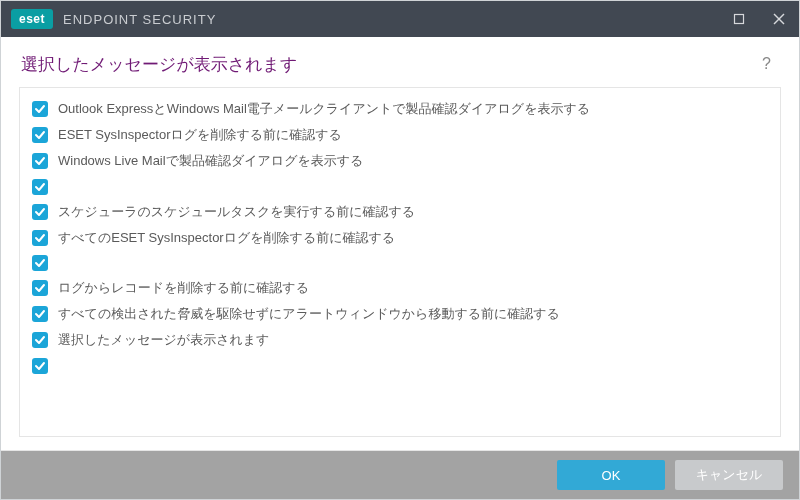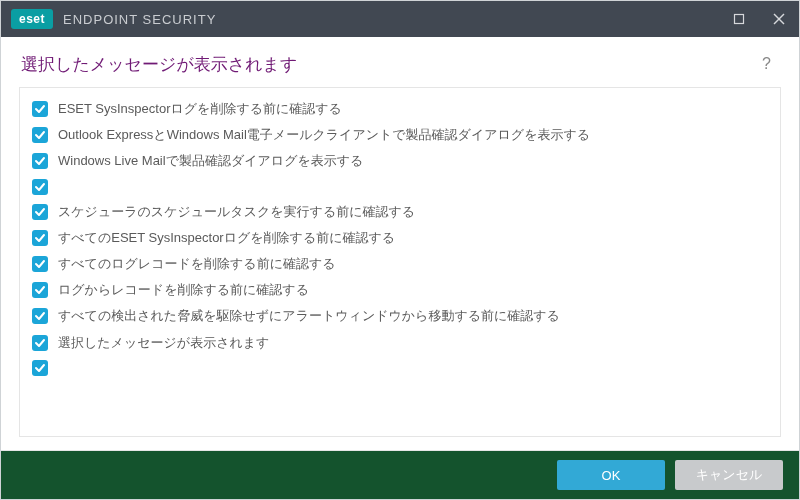--- a/index.html
+++ b/index.html
@@ -113,21 +113,21 @@
   .check-label {
     color: #5a5a5a;
     font-size: 13px;
   }
   .footer {
     position: absolute;
     left: 0;
     right: 0;
     bottom: 0;
     height: 48px;
-    background: #14532d;
+    background: #a3a3a3;
     border-top: 1px solid #e5e5e5;
     display: flex;
     align-items: center;
     justify-content: flex-end;
     padding: 0 16px;
     gap: 10px;
   }
   .btn {
     min-width: 80px;
     height: 30px;
@@ -184,36 +184,36 @@
   </div>
 
   <div class="content-wrap">
     <div class="checklist" id="checklist">
         <div class="check-row">
           <div class="checkbox">
             <svg width="12" height="12" viewBox="0 0 12 12">
               <polyline points="2,6 5,9 10,3" fill="none" stroke="#fff" stroke-width="2" stroke-linecap="round" stroke-linejoin="round"></polyline>
             </svg>
           </div>
+          <span class="check-label">Outlook ExpressとWindows Mail電子メールクライアントで製品確認ダイアログを表示する</span>
+        </div>
+        <div class="check-row">
+          <div class="checkbox">
+            <svg width="12" height="12" viewBox="0 0 12 12">
+              <polyline points="2,6 5,9 10,3" fill="none" stroke="#fff" stroke-width="2" stroke-linecap="round" stroke-linejoin="round"></polyline>
+            </svg>
+          </div>
           <span class="check-label">ESET SysInspectorログを削除する前に確認する</span>
         </div>
         <div class="check-row">
           <div class="checkbox">
             <svg width="12" height="12" viewBox="0 0 12 12">
               <polyline points="2,6 5,9 10,3" fill="none" stroke="#fff" stroke-width="2" stroke-linecap="round" stroke-linejoin="round"></polyline>
             </svg>
           </div>
-          <span class="check-label">Outlook ExpressとWindows Mail電子メールクライアントで製品確認ダイアログを表示する</span>
-        </div>
-        <div class="check-row">
-          <div class="checkbox">
-            <svg width="12" height="12" viewBox="0 0 12 12">
-              <polyline points="2,6 5,9 10,3" fill="none" stroke="#fff" stroke-width="2" stroke-linecap="round" stroke-linejoin="round"></polyline>
-            </svg>
-          </div>
           <span class="check-label">Windows Live Mailで製品確認ダイアログを表示する</span>
         </div>
         <div class="check-row">
           <div class="checkbox">
             <svg width="12" height="12" viewBox="0 0 12 12">
               <polyline points="2,6 5,9 10,3" fill="none" stroke="#fff" stroke-width="2" stroke-linecap="round" stroke-linejoin="round"></polyline>
             </svg>
           </div>
         </div>
         <div class="check-row">
@@ -231,21 +231,20 @@
             </svg>
           </div>
           <span class="check-label">すべてのESET SysInspectorログを削除する前に確認する</span>
         </div>
         <div class="check-row">
           <div class="checkbox">
             <svg width="12" height="12" viewBox="0 0 12 12">
               <polyline points="2,6 5,9 10,3" fill="none" stroke="#fff" stroke-width="2" stroke-linecap="round" stroke-linejoin="round"></polyline>
             </svg>
           </div>
-          <span class="check-label">すべてのログレコードを削除する前に確認する</span>
         </div>
         <div class="check-row">
           <div class="checkbox">
             <svg width="12" height="12" viewBox="0 0 12 12">
               <polyline points="2,6 5,9 10,3" fill="none" stroke="#fff" stroke-width="2" stroke-linecap="round" stroke-linejoin="round"></polyline>
             </svg>
           </div>
           <span class="check-label">ログからレコードを削除する前に確認する</span>
         </div>
         <div class="check-row">

